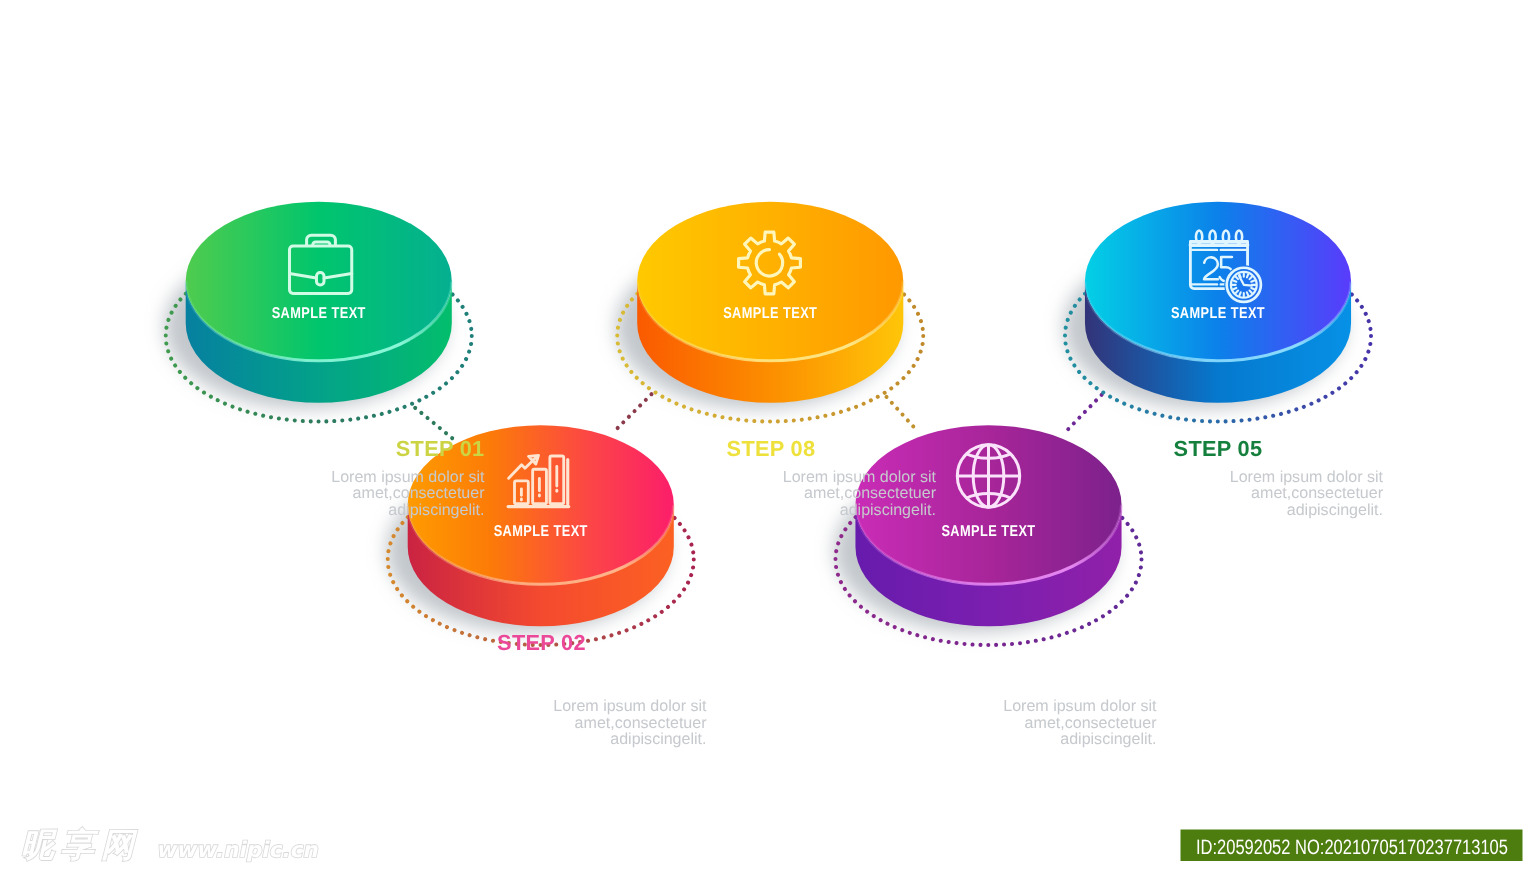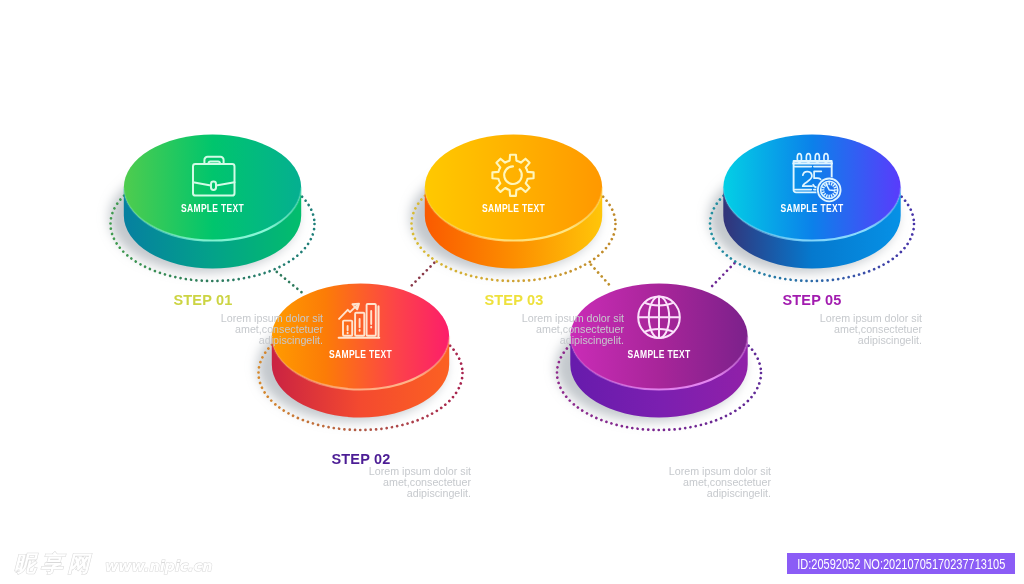--- a/index.html
+++ b/index.html
@@ -12,21 +12,21 @@
   .step-title{position:absolute;font-weight:bold;font-size:14.5px;letter-spacing:.2px;
               text-align:center;width:220px;line-height:16px;}
   .step-desc{position:absolute;font-size:10.7px;color:#c6c9cd;text-align:right;
              width:220px;line-height:11.0px;}
   #wm{position:absolute;left:0px;top:546px;width:260px;height:36px;}
   #wm text{fill:#ffffff;stroke:#d9d9d9;stroke-width:1.1px;paint-order:stroke fill;}
   #wm .logo{font-size:22px;font-weight:bold;font-style:italic;letter-spacing:4.7px;
             font-family:"DejaVu Sans",sans-serif;}
   #wm .site{font-size:14.4px;font-weight:bold;font-style:italic;letter-spacing:0px;
             font-family:"DejaVu Sans",sans-serif;}
-  #idbadge{position:absolute;left:787px;top:553px;width:228px;height:21px;background:#8b5cf6;
+  #idbadge{position:absolute;left:787px;top:553px;width:228px;height:21px;background:#4d7c0f;
            color:#ffffff;display:flex;align-items:center;justify-content:center;overflow:hidden;}
   #idbadge span{font-size:13.9px;white-space:nowrap;transform:scaleX(0.792);display:inline-block;}
 </style>
 </head>
 <body>
 
 <div id="stage">
 <svg id="scene" width="1024" height="584" viewBox="0 0 1024 584">
 <defs>
   <linearGradient id="tg0" gradientUnits="userSpaceOnUse" x1="124" y1="0" x2="302" y2="0">
@@ -238,48 +238,48 @@
     <circle cx="829.2" cy="189.9" r="11.4"></circle>
     <circle cx="829.2" cy="189.9" r="8.6" stroke-width="1.5"></circle>
     <path d="M 834.60 189.90 L 836.80 189.90 M 834.19 191.97 L 836.22 192.81 M 833.02 193.72 L 834.57 195.27 M 831.27 194.89 L 832.11 196.92 M 829.20 195.30 L 829.20 197.50 M 827.13 194.89 L 826.29 196.92 M 825.38 193.72 L 823.83 195.27 M 824.21 191.97 L 822.18 192.81 M 823.80 189.90 L 821.60 189.90 M 824.21 187.83 L 822.18 186.99 M 825.38 186.08 L 823.83 184.53 M 827.13 184.91 L 826.29 182.88 M 829.20 184.50 L 829.20 182.30 M 831.27 184.91 L 832.11 182.88 M 833.02 186.08 L 834.57 184.53 M 834.19 187.83 L 836.22 186.99" stroke-width="1.4"></path>
     <path d="M826.0 183.8 L829.2 189.9 L834.6 190.4" stroke-width="1.5"></path>
   </g>
     <path d="M 723.3 187.5 A 88.7 53.0 0 0 0 900.7 187.5" fill="none" stroke="url(#hl4)" stroke-width="2.1"></path>
   <text class="cyl-label" x="812" y="211.8" transform="translate(812 0) scale(0.82 1) translate(-812 0)">SAMPLE TEXT</text>
 </g>
 </svg>
 
-<div class="step-title" style="left: 93px; top: 292.4px; color: rgb(204, 212, 67);">STEP 01</div>
+<div class="step-title" style="left: 103px; top: 292.4px; color: rgb(204, 212, 67); text-align: right;">STEP 01</div>
 <div class="step-desc" style="left:103px;top:312.7px">
   <div>Lorem ipsum dolor sit</div>
   <div>amet,consectetuer</div>
   <div>adipiscingelit.</div>
 </div>
 
-<div class="step-title" style="left: 251px; top: 451px; color: #4c1d95;">STEP 02</div>
+<div class="step-title" style="left: 251px; top: 421px; color: #ec4899;">STEP 02</div>
 <div class="step-desc" style="left:251px;top:465.7px">
   <div>Lorem ipsum dolor sit</div>
   <div>amet,consectetuer</div>
   <div>adipiscingelit.</div>
 </div>
 
-<div class="step-title" style="left: 404px; top: 292.4px; color: rgb(238, 225, 60);">STEP 03</div>
+<div class="step-title" style="left: 404px; top: 292.4px; color: rgb(238, 225, 60);">STEP 08</div>
 <div class="step-desc" style="left:404px;top:312.7px">
   <div>Lorem ipsum dolor sit</div>
   <div>amet,consectetuer</div>
   <div>adipiscingelit.</div>
 </div>
 
 <div class="step-desc" style="left:551px;top:465.7px">
   <div>Lorem ipsum dolor sit</div>
   <div>amet,consectetuer</div>
   <div>adipiscingelit.</div>
 </div>
 
-<div class="step-title" style="left: 702px; top: 292.4px; color: #a21caf;">STEP 05</div>
+<div class="step-title" style="left: 702px; top: 292.4px; color: #15803d;">STEP 05</div>
 <div class="step-desc" style="left:702px;top:312.7px">
   <div>Lorem ipsum dolor sit</div>
   <div>amet,consectetuer</div>
   <div>adipiscingelit.</div>
 </div>
 
 <svg id="wm" viewBox="0 0 260 36" width="260" height="36">
   <text class="logo" x="14" y="24.5">昵享网</text>
   <text class="site" x="105" y="25">www.nipic.cn</text>
 </svg>

